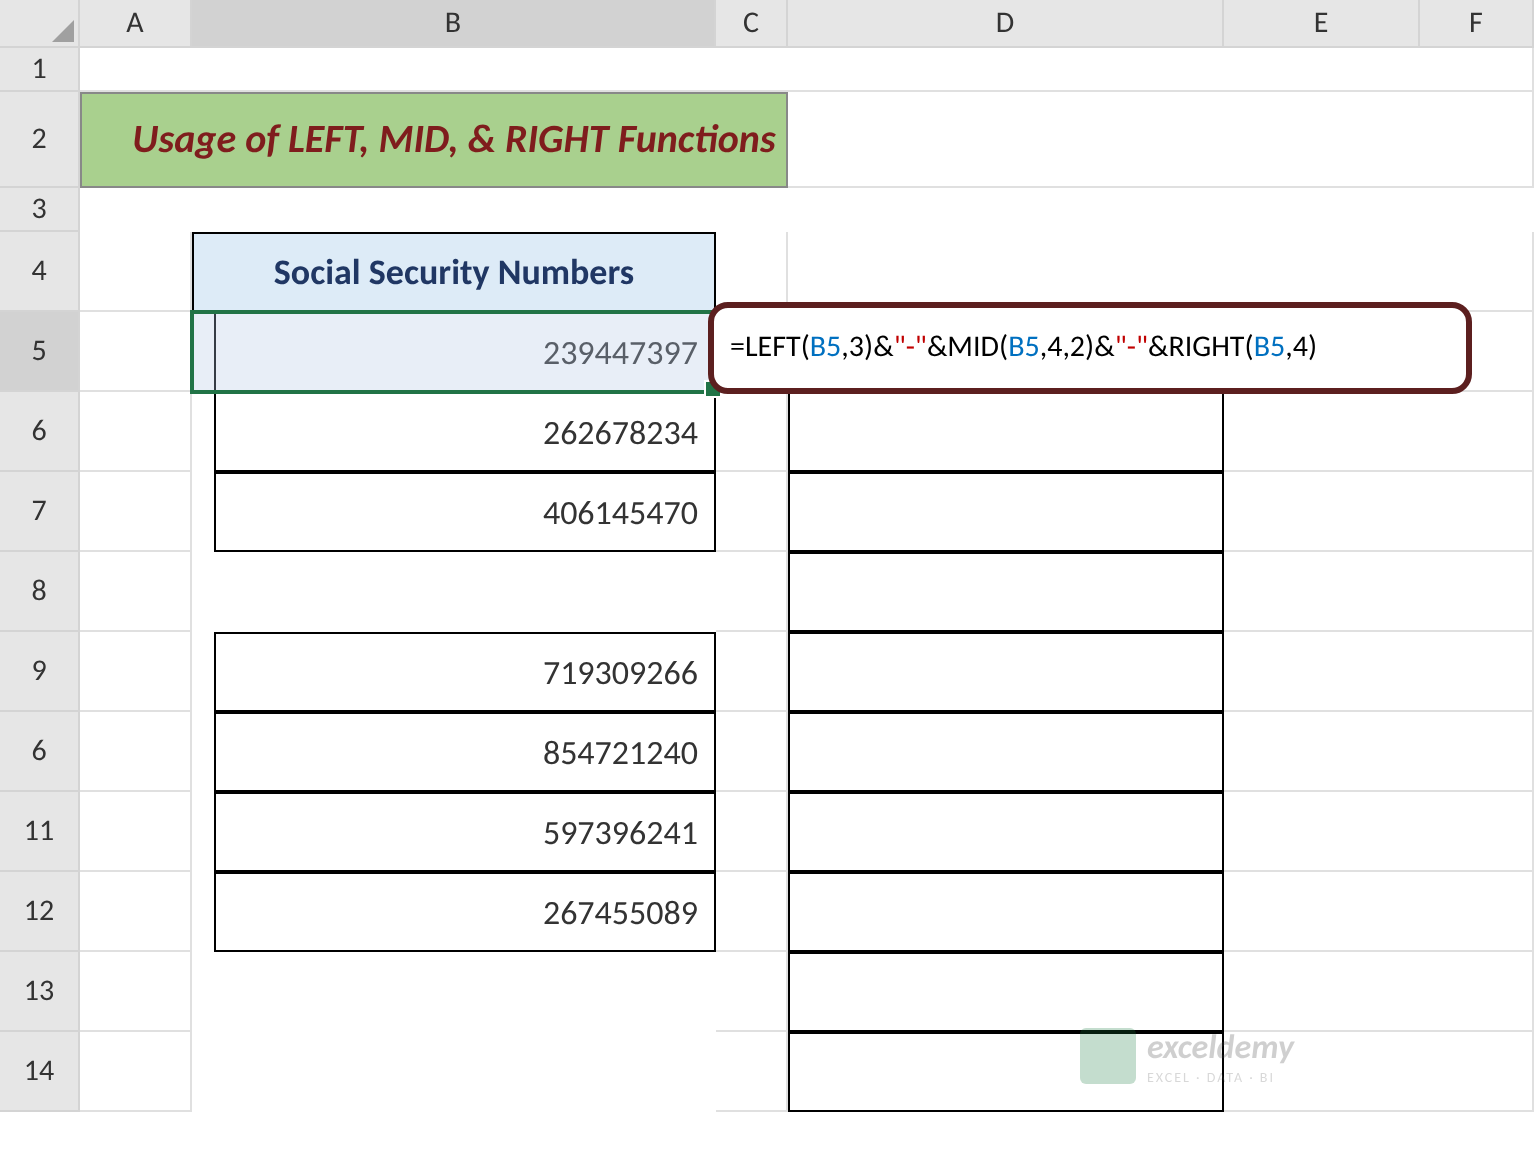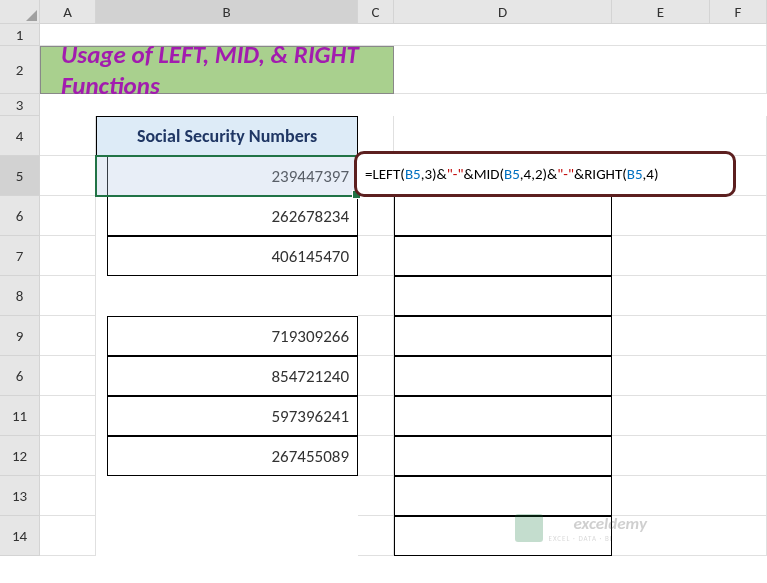--- a/index.html
+++ b/index.html
@@ -61,24 +61,24 @@
       padding: 0 6px;
     }
     .title-banner {
       grid-column: 2 / 5;
       grid-row: 3;
       background: #a9d08e;
       border: 1px solid #888;
       display: flex;
       align-items: center;
       justify-content: center;
-      font-size: 25px;
+      font-size: 20px;
       font-weight: bold;
       font-style: italic;
-      color: #a21caf;
+      color: #7f1d1d;
       padding-left: 20px;
     }
     .col-header-b {
       grid-column: 3;
       grid-row: 5;
       background: #ddebf7;
       border: 1px solid #000;
       display: flex;
       align-items: center;
       justify-content: center;
@@ -167,21 +167,21 @@
       gap: 6px;
     }
     .watermark-icon {
       width: 28px;
       height: 28px;
       background: #1a7a3f;
       border-radius: 3px;
       position: relative;
     }
     .watermark-txt { display: flex; flex-direction: column; }
-    .watermark-main { font-size: 17px; font-weight: bold; color: #444; font-style: italic; margin-left: 25px; }
+    .watermark-main { font-size: 17px; font-weight: bold; color: #444; font-style: italic; }
     .watermark-sub { font-size: 7px; color: #666; letter-spacing: 1px; }
     .row-hdr.active, .hdr.active { background: #d2d2d2; }
   </style>
 </head>
 <body>
 
 <div class="grid">
   <div class="corner"></div>
   <div class="hdr">A</div>
   <div class="hdr active">B</div>

